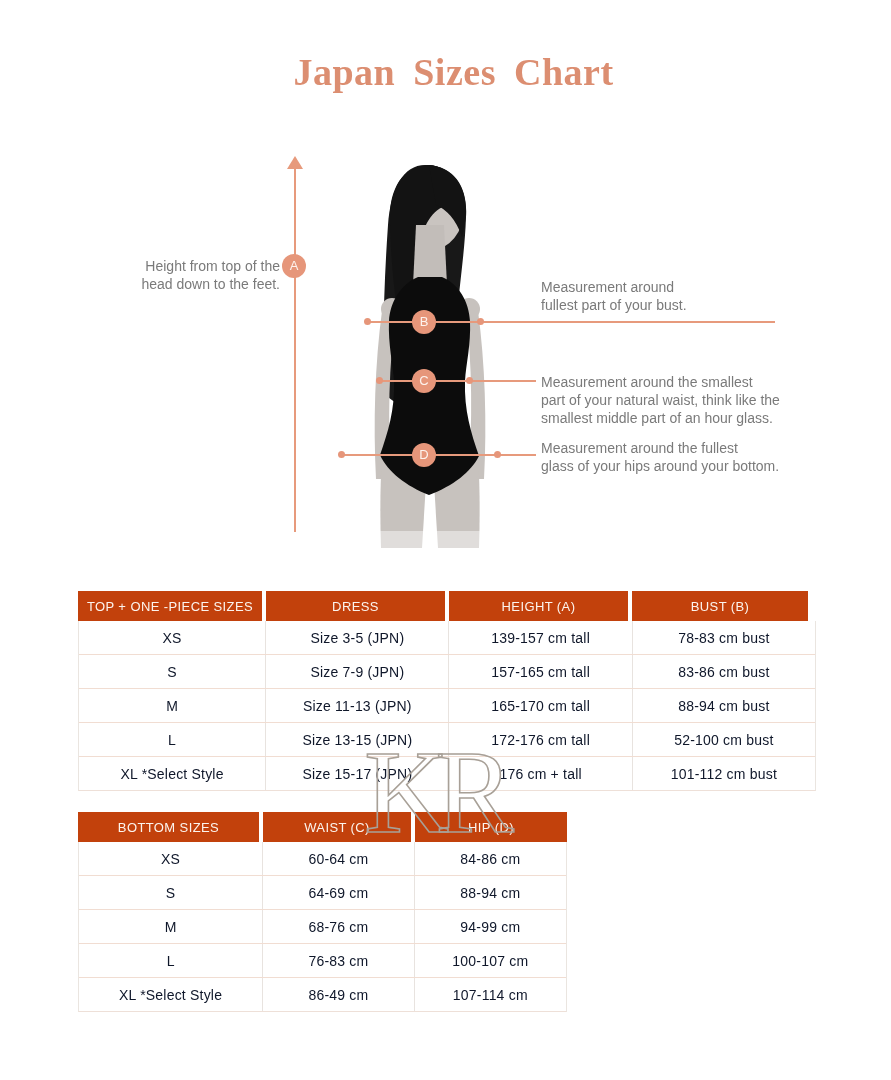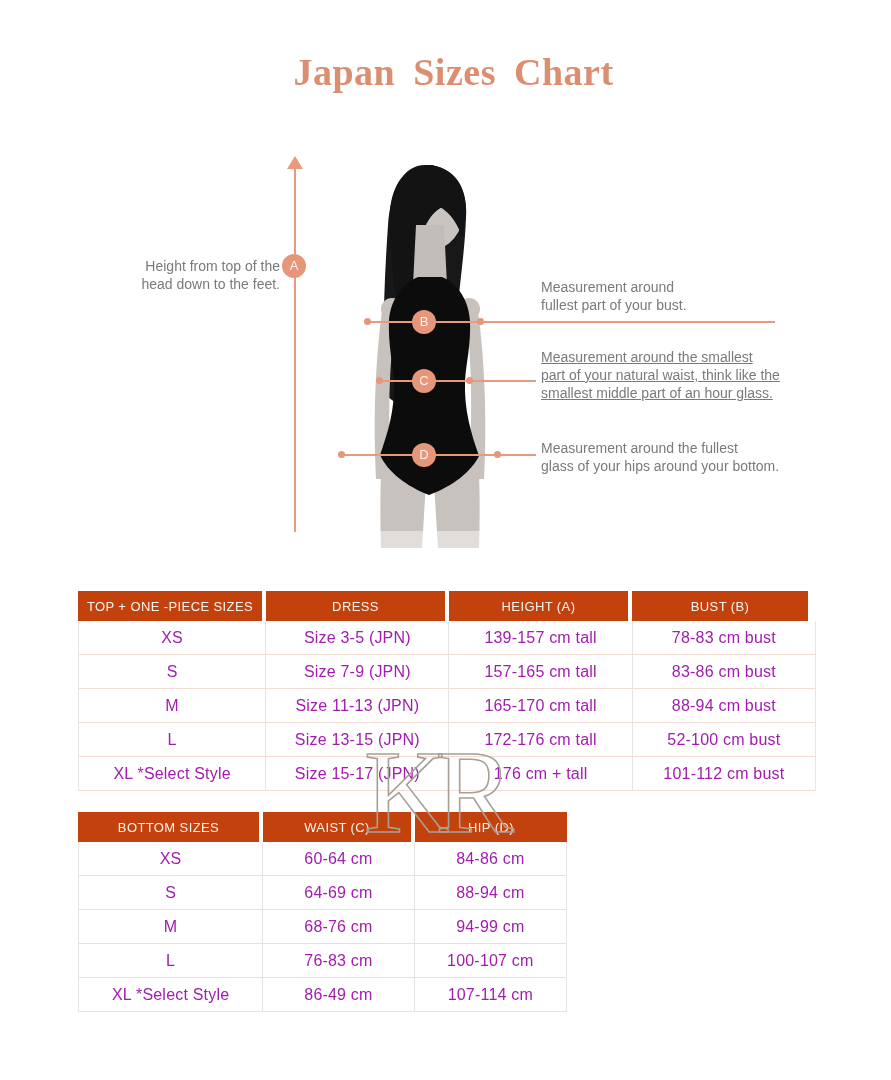--- a/index.html
+++ b/index.html
@@ -39,21 +39,21 @@
   .thead{display:flex;gap:4px;}
   .hcell{
     height:30px;background:#c2410c;color:#fcf4ee;font-size:13px;
     letter-spacing:0.4px;display:flex;align-items:center;justify-content:center;
   }
   .tbody{background:#fff;border-left:1px solid #eae5e0;border-right:1px solid #eae5e0;border-bottom:1px solid #eee0d8;}
   .trow{display:flex;height:33px;border-bottom:1px solid #f1ddd2;}
   .trow:last-child{border-bottom:none;}
   .tcell{
     display:flex;align-items:center;justify-content:center;
-    font-size:16px;color:#a21caf;letter-spacing:0.2px;
+    font-size:14px;color:#0f172a;letter-spacing:0.2px;
   }
   
   .t-top .thead .c0{width:184px}.t-top .thead .c1{width:179px}
   .t-top .thead .c2{width:179px}.t-top .thead .c3{width:176px}
   .t-top .tbody .c0{width:187px}.t-top .tbody .c1{width:183px}
   .t-top .tbody .c2{width:183px}.t-top .tbody .c3{width:183px}
   .t-top .tbody .c1,.t-top .tbody .c2,.t-top .tbody .c3{border-left:1px solid #e8e3df;}
   
   .t-bot .thead .c0{width:181px}.t-bot .thead .c1{width:148px}.t-bot .thead .c2{width:152px}
   .t-bot .tbody .c0{width:184px}.t-bot .tbody .c1{width:151px}.t-bot .tbody .c2{width:152px}
@@ -109,21 +109,21 @@
   <div class="m-circle" style="left:412px;top:310px;">B</div>
   <div class="note" style="left:541px;top:278px;width:240px;">
     <div>Measurement around</div>
     <div>fullest part of your bust.</div>
   </div>
 
   <div class="m-line" style="left:378px;top:380px;width:158px;"></div>
   <div class="m-dot" style="left:376px;top:377px;"></div>
   <div class="m-dot" style="left:466px;top:377px;"></div>
   <div class="m-circle" style="left:412px;top:369px;">C</div>
-  <div class="note" style="left:541px;top:348px;width:250px;text-decoration:underline;">
+  <div class="note" style="left:541px;top:373px;width:250px;">
     <div>Measurement around the smallest</div>
     <div>part of your natural waist, think like the</div>
     <div>smallest middle part of an hour glass.</div>
   </div>
 
   <div class="m-line" style="left:341px;top:454px;width:195px;"></div>
   <div class="m-dot" style="left:338px;top:451px;"></div>
   <div class="m-dot" style="left:494px;top:451px;"></div>
   <div class="m-circle" style="left:412px;top:443px;">D</div>
   <div class="note" style="left:541px;top:439px;width:250px;">

